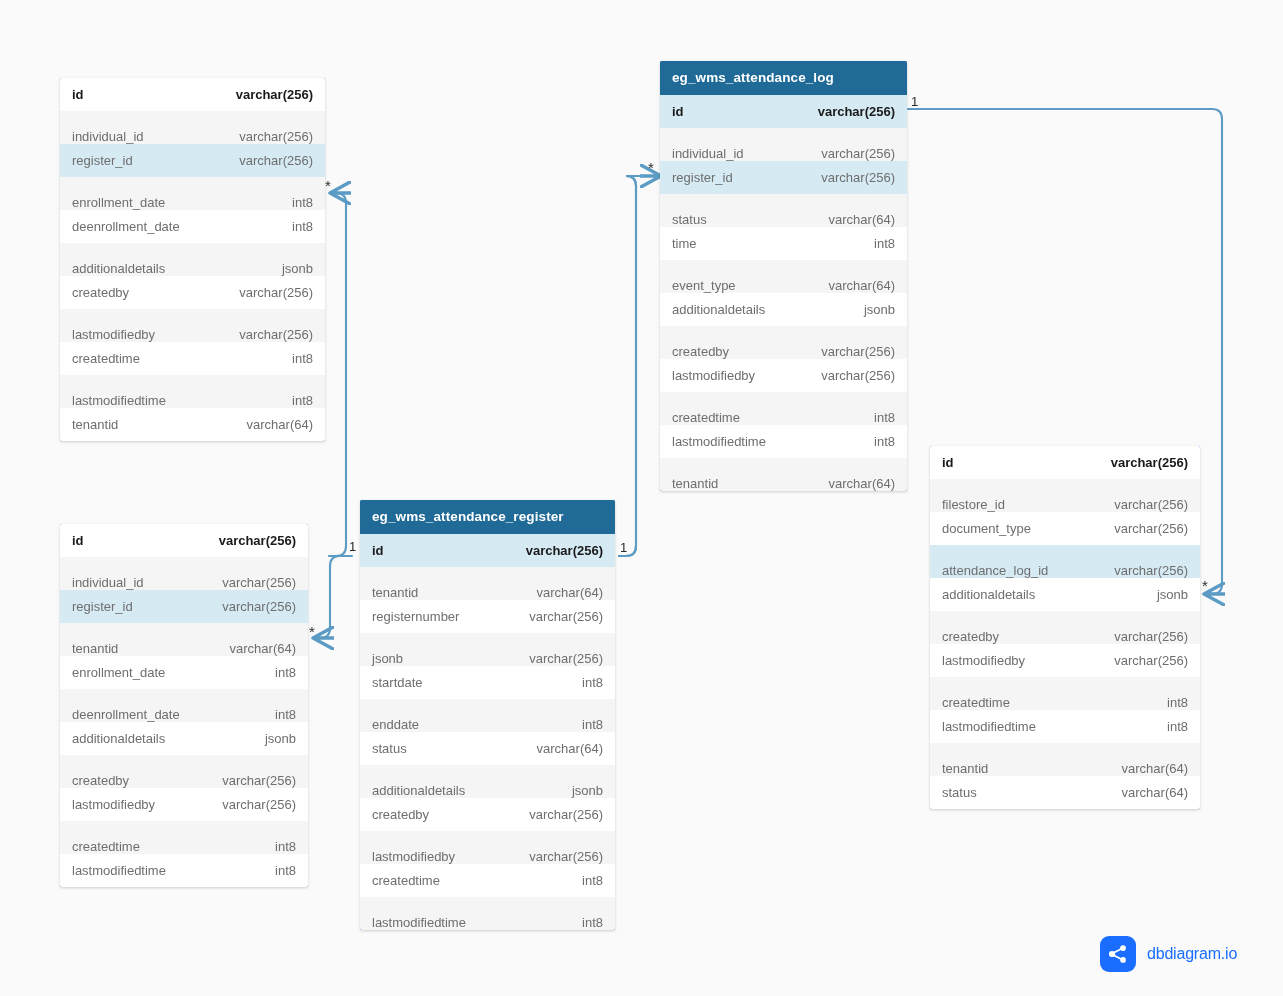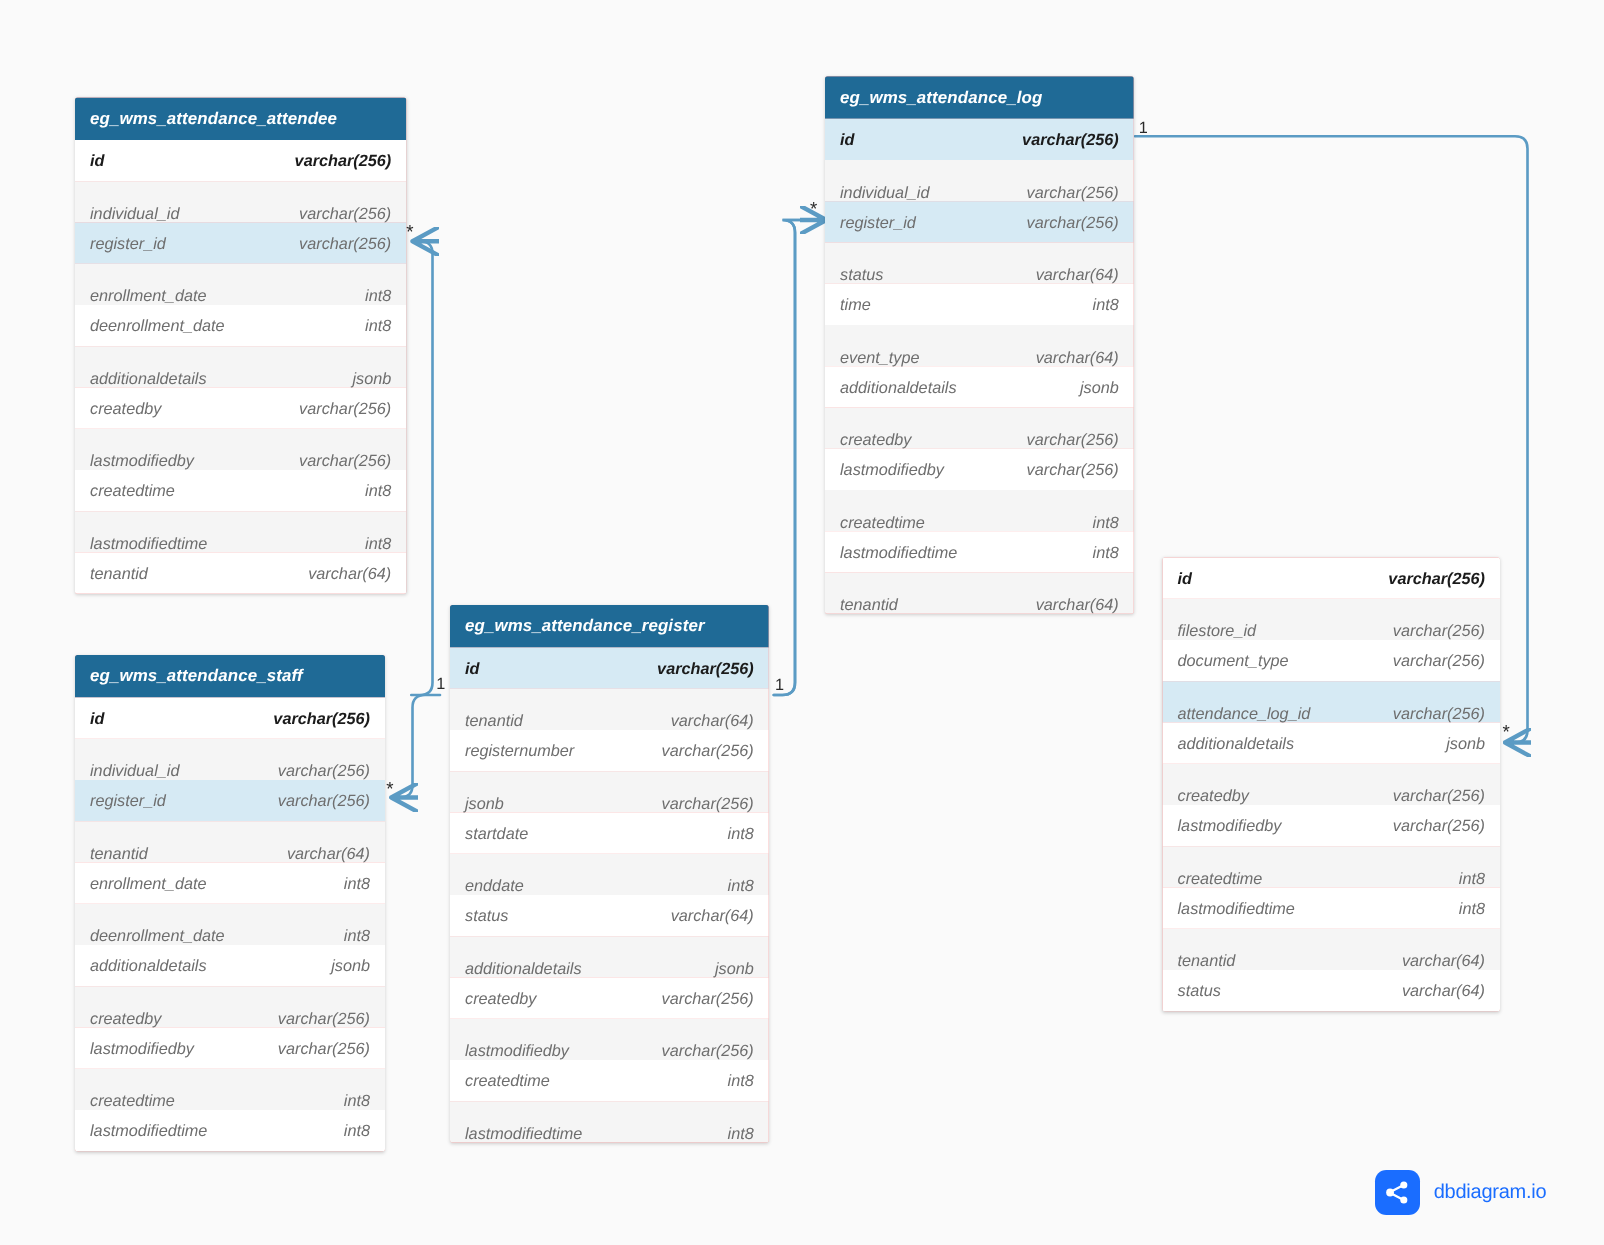--- a/index.html
+++ b/index.html
@@ -7,25 +7,24 @@
     width:1283px;height:996px;
     background:#fafafa;
     font-family:"Liberation Sans","DejaVu Sans",sans-serif;
     overflow:hidden;position:relative;
   }
   #canvas{position:absolute;inset:0;}
   #wires{position:absolute;left:0;top:0;width:1283px;height:996px;pointer-events:none;}
 
   .table{
     position:absolute;
-    background:#fca5a5;
+    background:#3b82f6;
     box-shadow:0 1px 3px rgba(0,0,0,.18);
     border-radius:2px;
     overflow:hidden;
-    font-style:italic;
   }
   .tbl-header{
     background:#1f6a96;
     color:#ffffff;
     font-size:13.5px;
     font-weight:bold;
     padding:9px 12px 10px 12px;
     letter-spacing:.1px;
     white-space:nowrap;
   }
@@ -93,21 +92,20 @@
 
       <path marker-end="url(#crow)" d="M619,556 L626,556 Q636,556 636,546 L636,186 Q636,176 626,176 L661,176"></path>
       <path d="M619,556 L626,556 Q636,556 636,546 L636,186 Q636,176 626,176 L657,176"></path>
 
       <path marker-end="url(#crow)" d="M908,109 L1212,109 Q1222,109 1222,119 L1222,584 Q1222,594 1212,594 L1204,594"></path>
     </g>
   </svg>
 
   <div id="tables-layer">
       <div class="table" style="left: 60px; top: 78px; width: 265px;">
-        <div class="tbl-header">eg_wms_attendance_attendee</div>
         <div class="row even pk">
           <span class="fname">id</span>
           <span class="ftype">varchar(256)</span>
         </div>
         <div class="row odd">
           <span class="fname">individual_id</span>
           <span class="ftype">varchar(256)</span>
         </div>
         <div class="row even hl">
           <span class="fname">register_id</span>
@@ -140,21 +138,20 @@
         <div class="row odd">
           <span class="fname">lastmodifiedtime</span>
           <span class="ftype">int8</span>
         </div>
         <div class="row even">
           <span class="fname">tenantid</span>
           <span class="ftype">varchar(64)</span>
         </div>
       </div>
       <div class="table" style="left: 60px; top: 524px; width: 248px;">
-        <div class="tbl-header">eg_wms_attendance_staff</div>
         <div class="row even pk">
           <span class="fname">id</span>
           <span class="ftype">varchar(256)</span>
         </div>
         <div class="row odd">
           <span class="fname">individual_id</span>
           <span class="ftype">varchar(256)</span>
         </div>
         <div class="row even hl">
           <span class="fname">register_id</span>
@@ -186,21 +183,21 @@
         </div>
         <div class="row odd">
           <span class="fname">createdtime</span>
           <span class="ftype">int8</span>
         </div>
         <div class="row even">
           <span class="fname">lastmodifiedtime</span>
           <span class="ftype">int8</span>
         </div>
       </div>
-      <div class="table" style="left: 360px; top: 484px; width: 255px;">
+      <div class="table" style="left: 360px; top: 500px; width: 255px;">
         <div class="tbl-header">eg_wms_attendance_register</div>
         <div class="row even pk hl">
           <span class="fname">id</span>
           <span class="ftype">varchar(256)</span>
         </div>
         <div class="row odd">
           <span class="fname">tenantid</span>
           <span class="ftype">varchar(64)</span>
         </div>
         <div class="row even">

